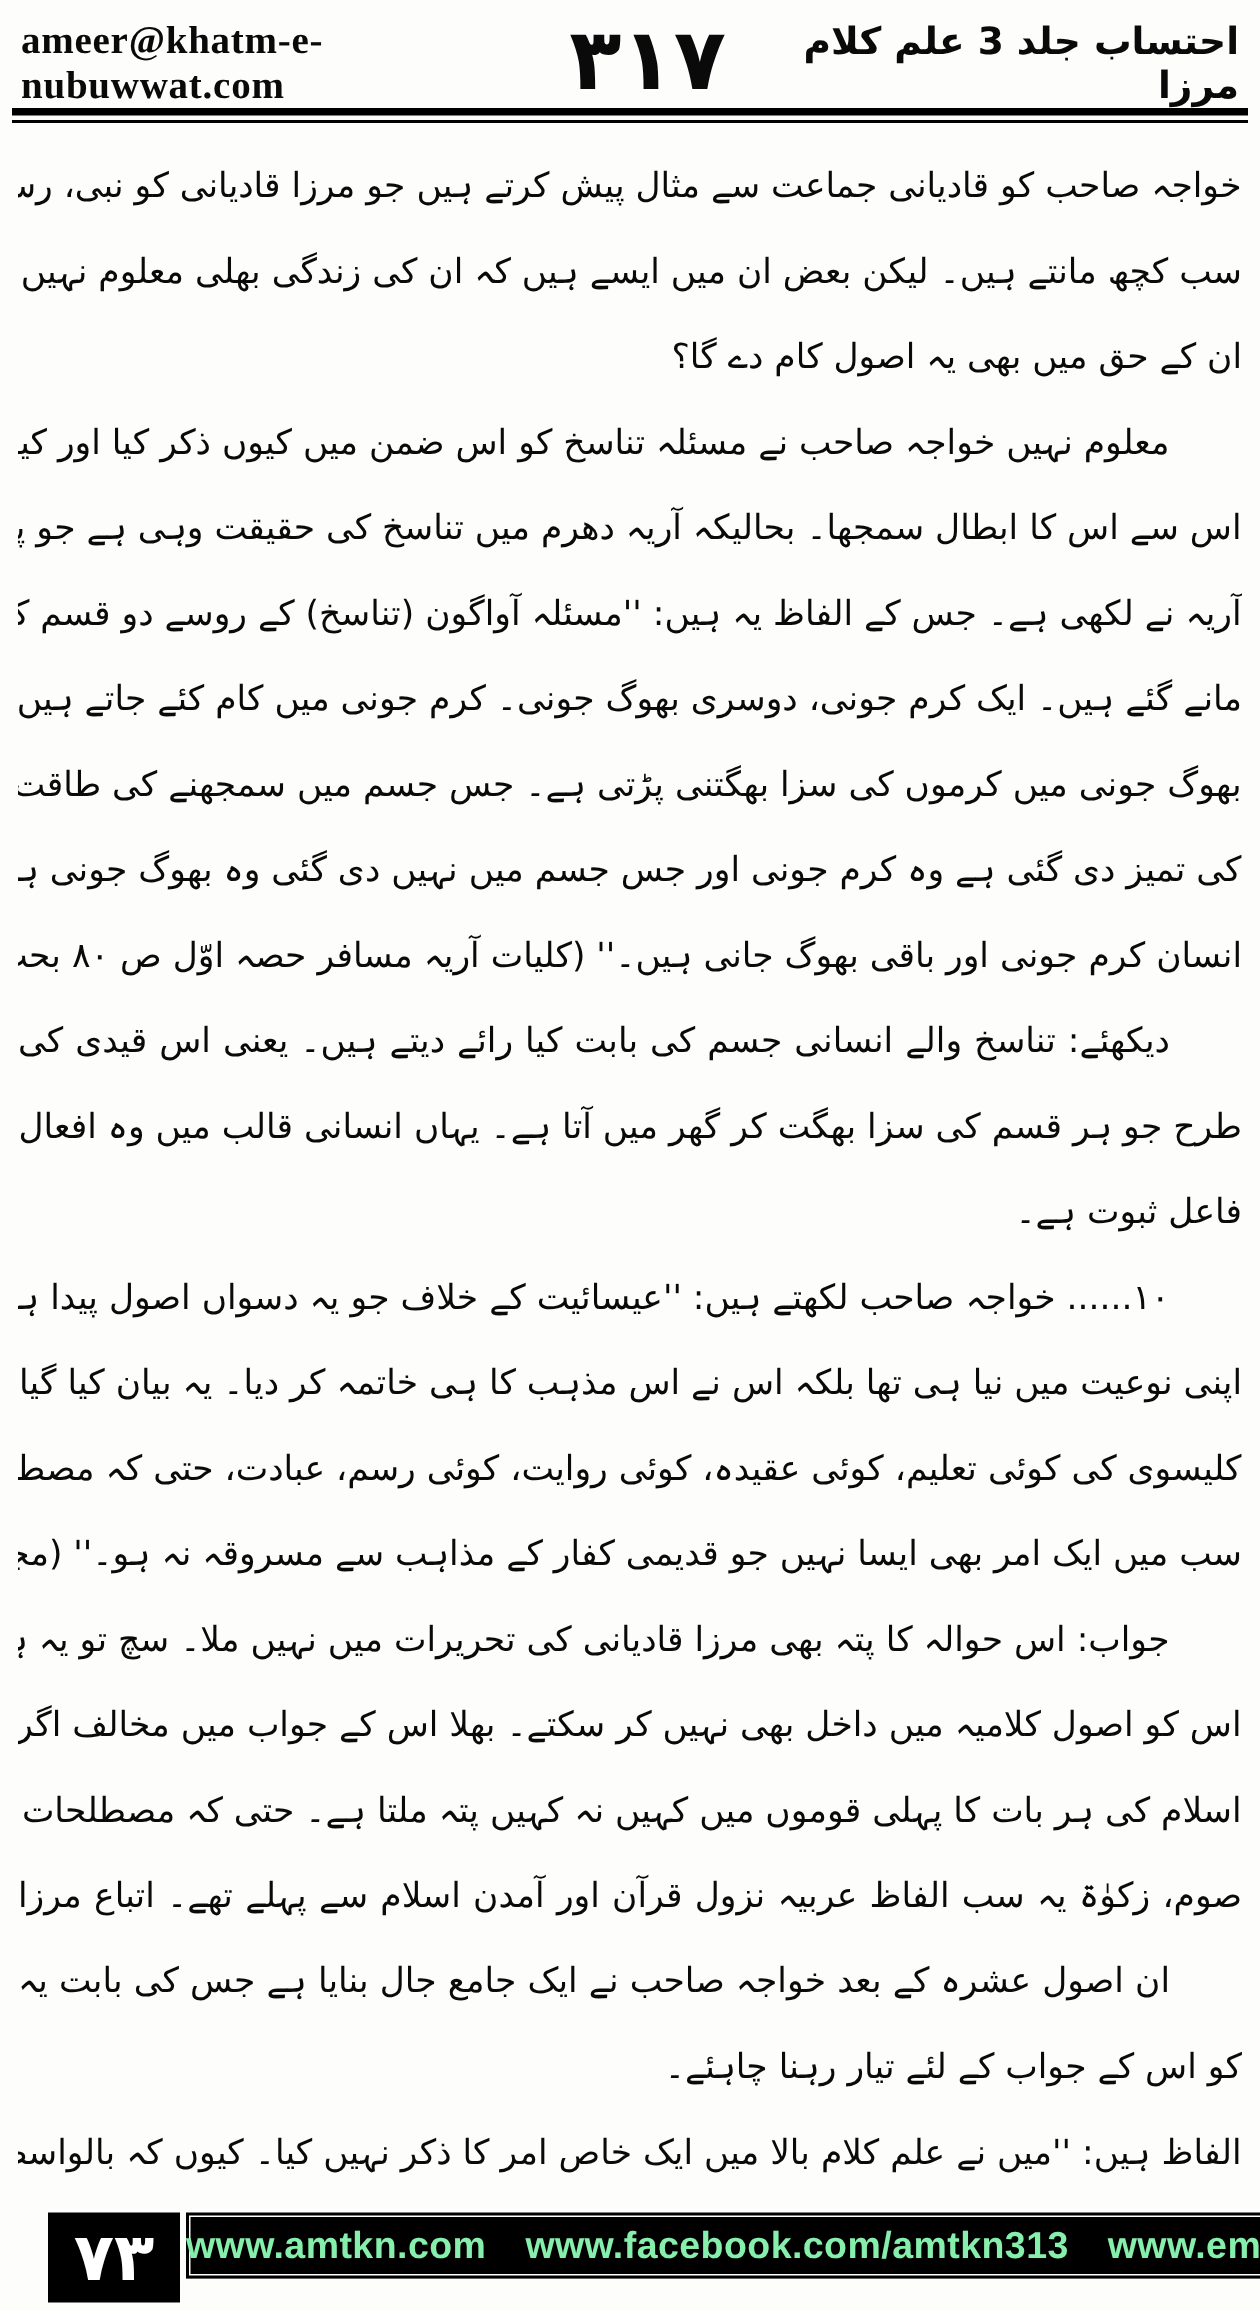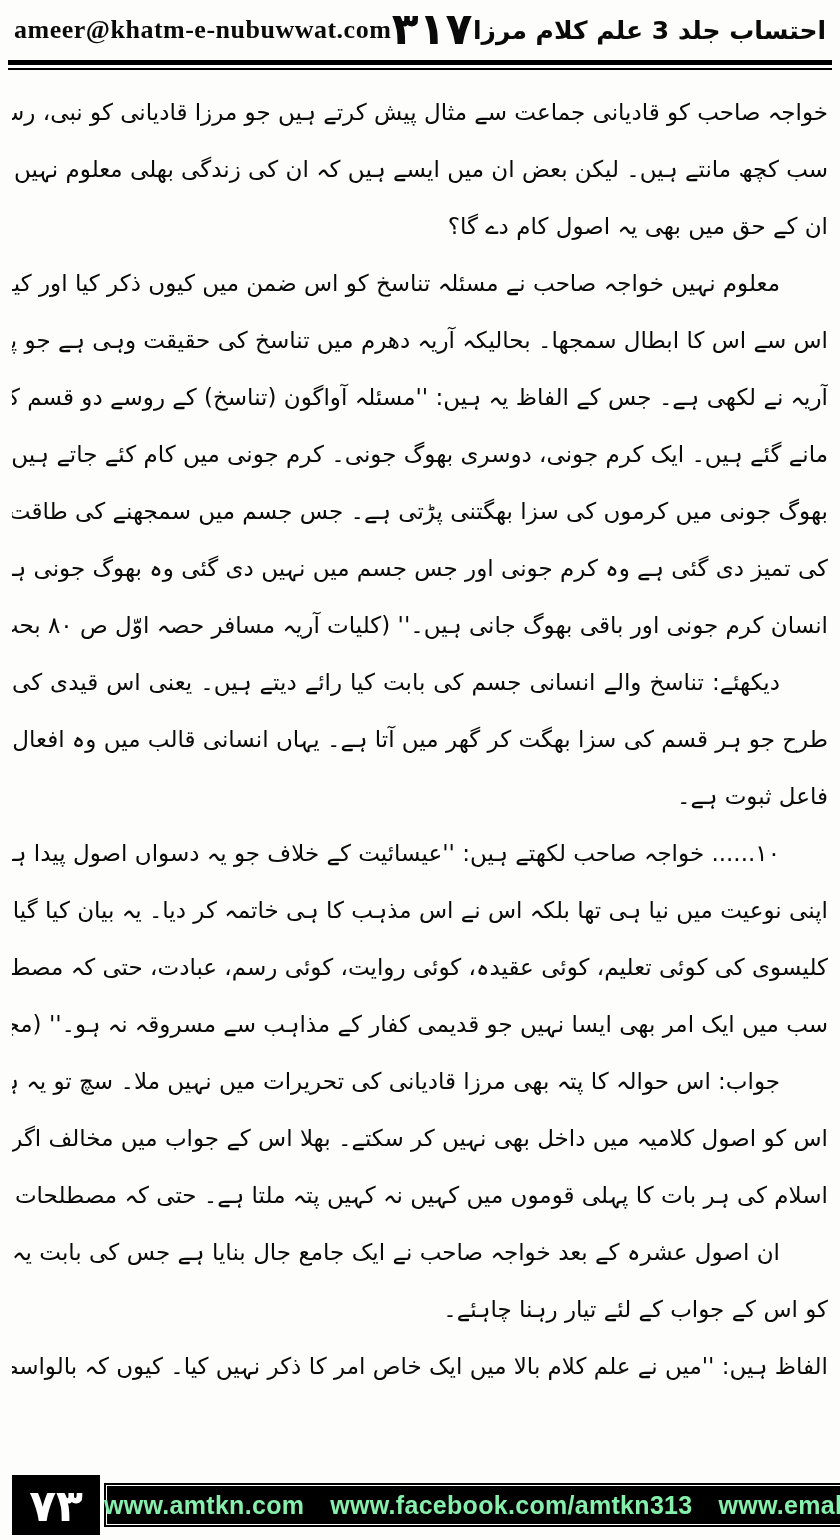--- a/index.html
+++ b/index.html
@@ -10,32 +10,32 @@
     background:#fdfdfc;
     color:#0a0a0a;
     overflow:hidden;
     font-family:"DejaVu Sans",sans-serif;
   }
   
   .hdr{
     display:flex;
     justify-content:space-between;
     align-items:center;
-    padding:4px 14px 2px 14px;
+    padding:16px 14px 2px 14px;
     height:52px;
   }
   .hdr-email{
     font-family:"Liberation Serif",serif;
     font-weight:bold;
     font-size:26px;
     letter-spacing:.5px;
     direction:ltr;
   }
   .hdr-page{
-    font-size:44px;
+    font-size:57px;
     font-weight:bold;
     font-family:"DejaVu Sans",sans-serif;
     transform:translateY(-2px);
   }
   .hdr-title{
     direction:rtl;
     font-size:25px;
     font-weight:bold;
     font-family:"DejaVu Sans",sans-serif;
   }
@@ -57,23 +57,23 @@
     text-align-last:justify;
   }
   .line.indent{padding-right:48px;}
   .line.end{
     text-align:right;
     text-align-last:right;
   }
   
   .ftr{
     position:absolute;
-    left:12px;right:0;bottom:5px;
+    left:0;right:0;bottom:5px;
     display:flex;
-    align-items:center;
+    padding-left:32px;
   }
   .ftr-pagebox{
     flex:0 0 auto;
     background:#000;
     color:#fff;
     min-width:88px;
     height:60px;
     display:flex;
     align-items:center;
     justify-content:center;
@@ -131,20 +131,21 @@
     <div class="line indent">دیکھئے: تناسخ والے انسانی جسم کی بابت کیا رائے دیتے ہیں۔ یعنی اس قیدی کی</div>
     <div class="line">طرح جو ہر قسم کی سزا بھگت کر گھر میں آتا ہے۔ یہاں انسانی قالب میں وہ افعال کرنے میں</div>
     <div class="line end">فاعل ثبوت ہے۔</div>
     <div class="line indent">۱۰...... خواجہ صاحب لکھتے ہیں: ''عیسائیت کے خلاف جو یہ دسواں اصول پیدا ہوا وہ نہ صرف</div>
     <div class="line">اپنی نوعیت میں نیا ہی تھا بلکہ اس نے اس مذہب کا ہی خاتمہ کر دیا۔ یہ بیان کیا گیا کہ مذہب</div>
     <div class="line">کلیسوی کی کوئی تعلیم، کوئی عقیدہ، کوئی روایت، کوئی رسم، عبادت، حتی کہ مصطلحات کلیسیا تک بھی،</div>
     <div class="line">سب میں ایک امر بھی ایسا نہیں جو قدیمی کفار کے مذاہب سے مسروقہ نہ ہو۔'' (مجدد کامل ص ۱۱۶)</div>
     <div class="line indent">جواب: اس حوالہ کا پتہ بھی مرزا قادیانی کی تحریرات میں نہیں ملا۔ سچ تو یہ ہے کہ ہم</div>
     <div class="line">اس کو اصول کلامیہ میں داخل بھی نہیں کر سکتے۔ بھلا اس کے جواب میں مخالف اگر یہ کہیں کہ</div>
     <div class="line">اسلام کی ہر بات کا پہلی قوموں میں کہیں نہ کہیں پتہ ملتا ہے۔ حتی کہ مصطلحات کا بھی مثلاً صلوٰۃ،</div>
+    <div class="line">صوم، زکوٰۃ یہ سب الفاظ عربیہ نزول قرآن اور آمدن اسلام سے پہلے تھے۔ اتباع مرزا</div>
     <div class="line indent">ان اصول عشرہ کے بعد خواجہ صاحب نے ایک جامع جال بنایا ہے جس کی بابت یہ</div>
     <div class="line end">کو اس کے جواب کے لئے تیار رہنا چاہئے۔</div>
     <div class="line">الفاظ ہیں: ''میں نے علم کلام بالا میں ایک خاص امر کا ذکر نہیں کیا۔ کیوں کہ بالواسطہ اسے مذہب</div>
   </main>
 
   <footer class="ftr">
     <div class="ftr-pagebox">۷۳</div>
     <div class="ftr-bar">
       <span class="ftr-link">www.amtkn.com</span>
       <span class="ftr-link">www.facebook.com/amtkn313</span>

